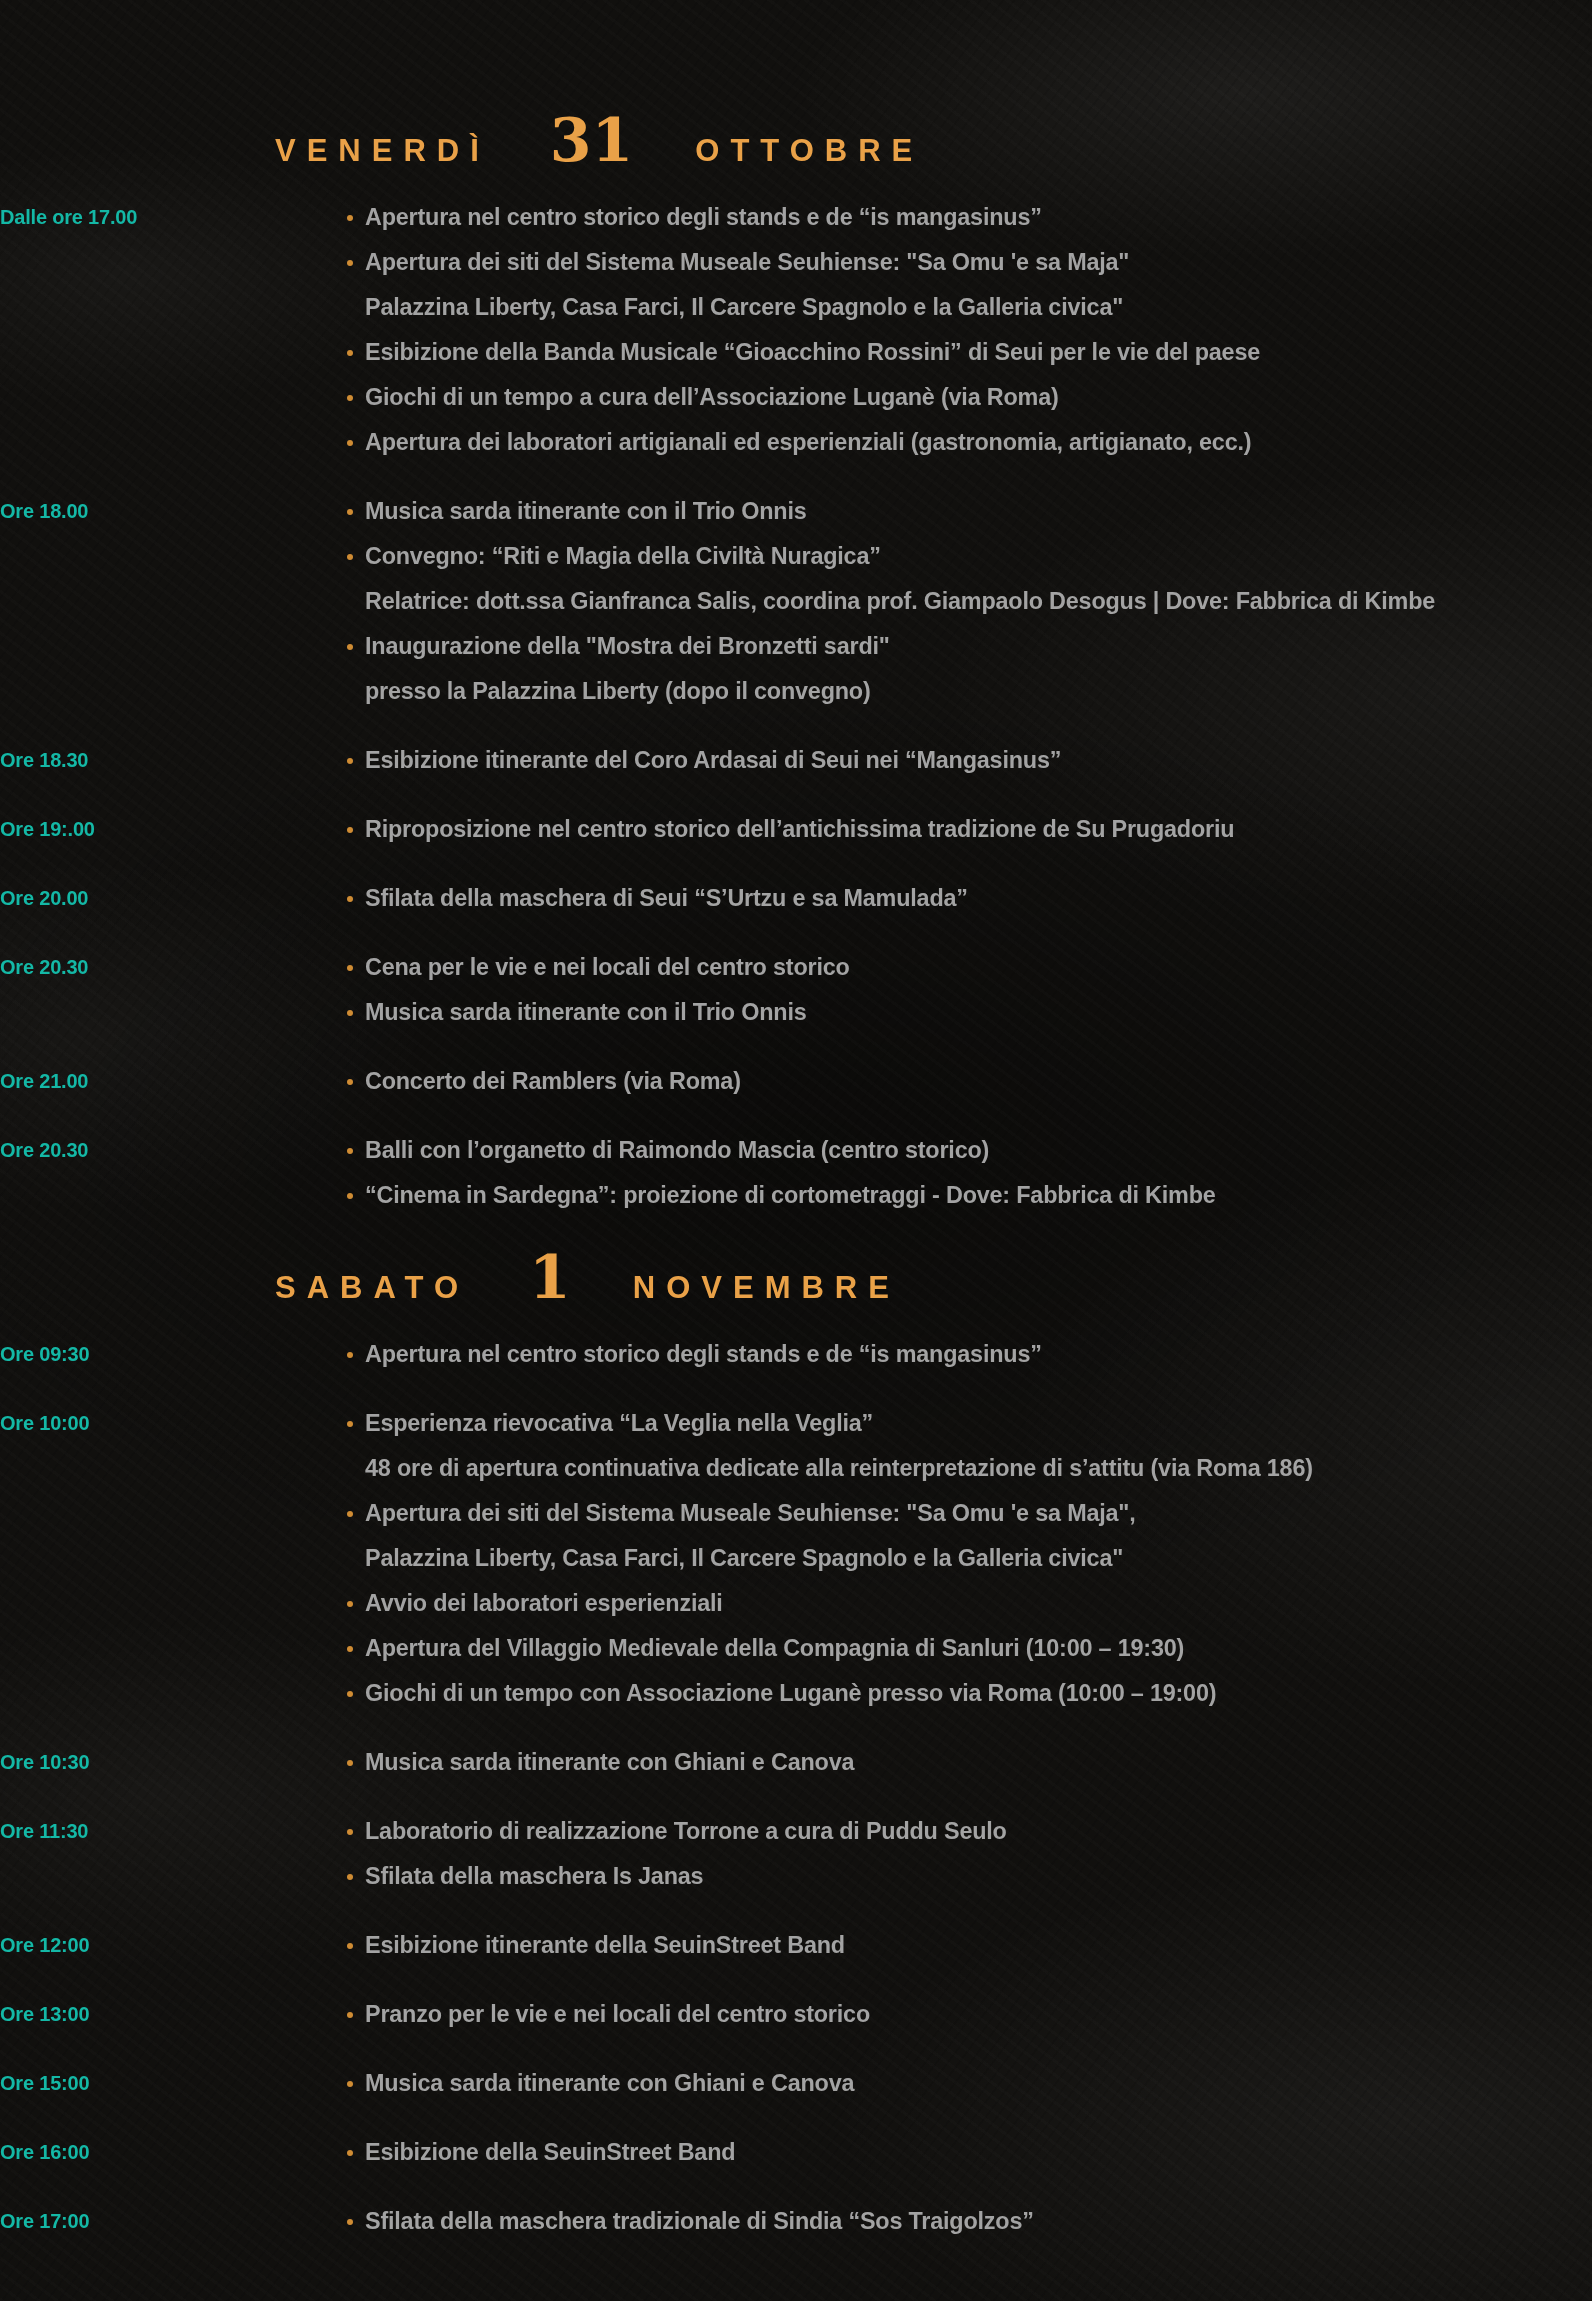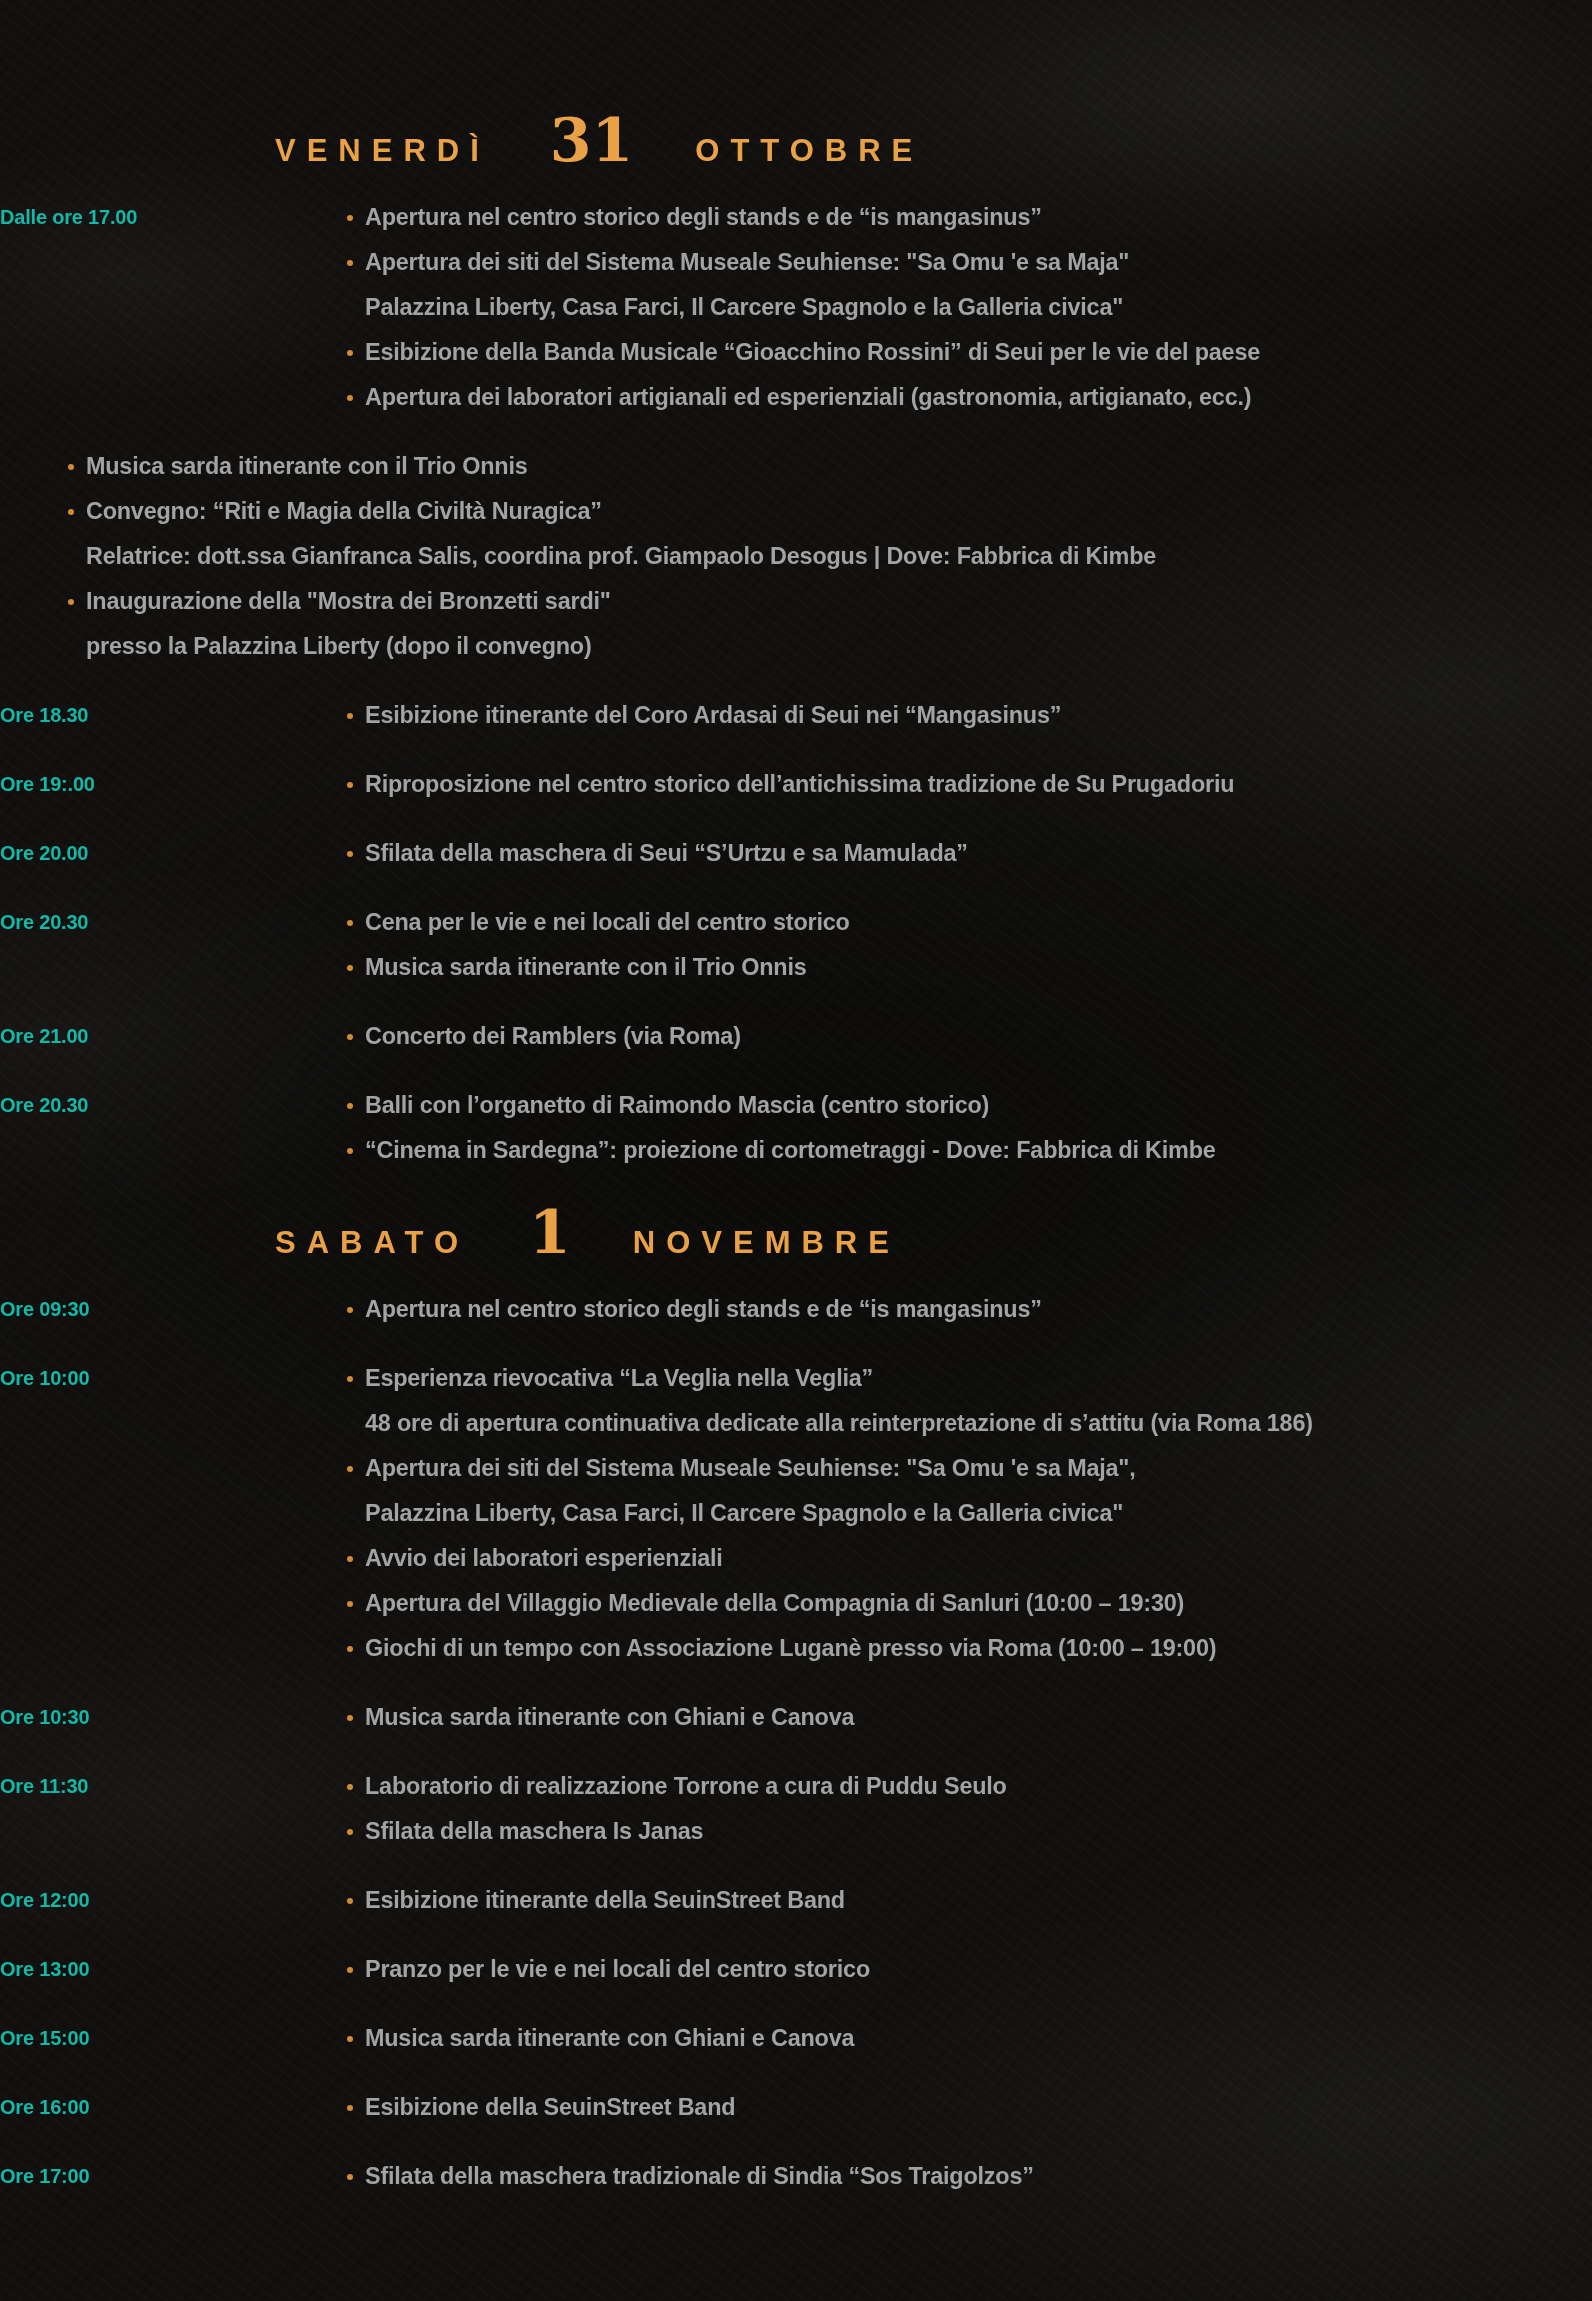--- a/index.html
+++ b/index.html
@@ -90,25 +90,27 @@
       <span class="day-month">OTTOBRE</span>
     </div>
 
     <div class="row">
       <div class="time">Dalle ore 17.00</div>
       <div class="lines">
         <div class="line"><span class="dot"></span><span class="txt">Apertura nel centro storico degli stands e de “is mangasinus”</span></div>
         <div class="line"><span class="dot"></span><span class="txt">Apertura dei siti del Sistema Museale Seuhiense: "Sa Omu 'e sa Maja"</span></div>
         <div class="line cont"><span class="txt">Palazzina Liberty, Casa Farci, Il Carcere Spagnolo e la Galleria civica"</span></div>
         <div class="line"><span class="dot"></span><span class="txt">Esibizione della Banda Musicale “Gioacchino Rossini” di Seui per le vie del paese</span></div>
+        <div class="line"><span class="dot"></span><span class="txt">Giochi di un tempo a cura dell’Associazione Luganè (via Roma)</span></div>
         <div class="line"><span class="dot"></span><span class="txt">Apertura dei laboratori artigianali ed esperienziali (gastronomia, artigianato, ecc.)</span></div>
       </div>
     </div>
 
     <div class="row">
+      <div class="time">Ore 18.00</div>
       <div class="lines">
         <div class="line"><span class="dot"></span><span class="txt">Musica sarda itinerante con il Trio Onnis</span></div>
         <div class="line"><span class="dot"></span><span class="txt">Convegno: “Riti e Magia della Civiltà Nuragica”</span></div>
         <div class="line cont"><span class="txt">Relatrice: dott.ssa Gianfranca Salis, coordina prof. Giampaolo Desogus | Dove: Fabbrica di Kimbe</span></div>
         <div class="line"><span class="dot"></span><span class="txt">Inaugurazione della "Mostra dei Bronzetti sardi"</span></div>
         <div class="line cont"><span class="txt">presso la Palazzina Liberty (dopo il convegno)</span></div>
       </div>
     </div>
 
     <div class="row">

